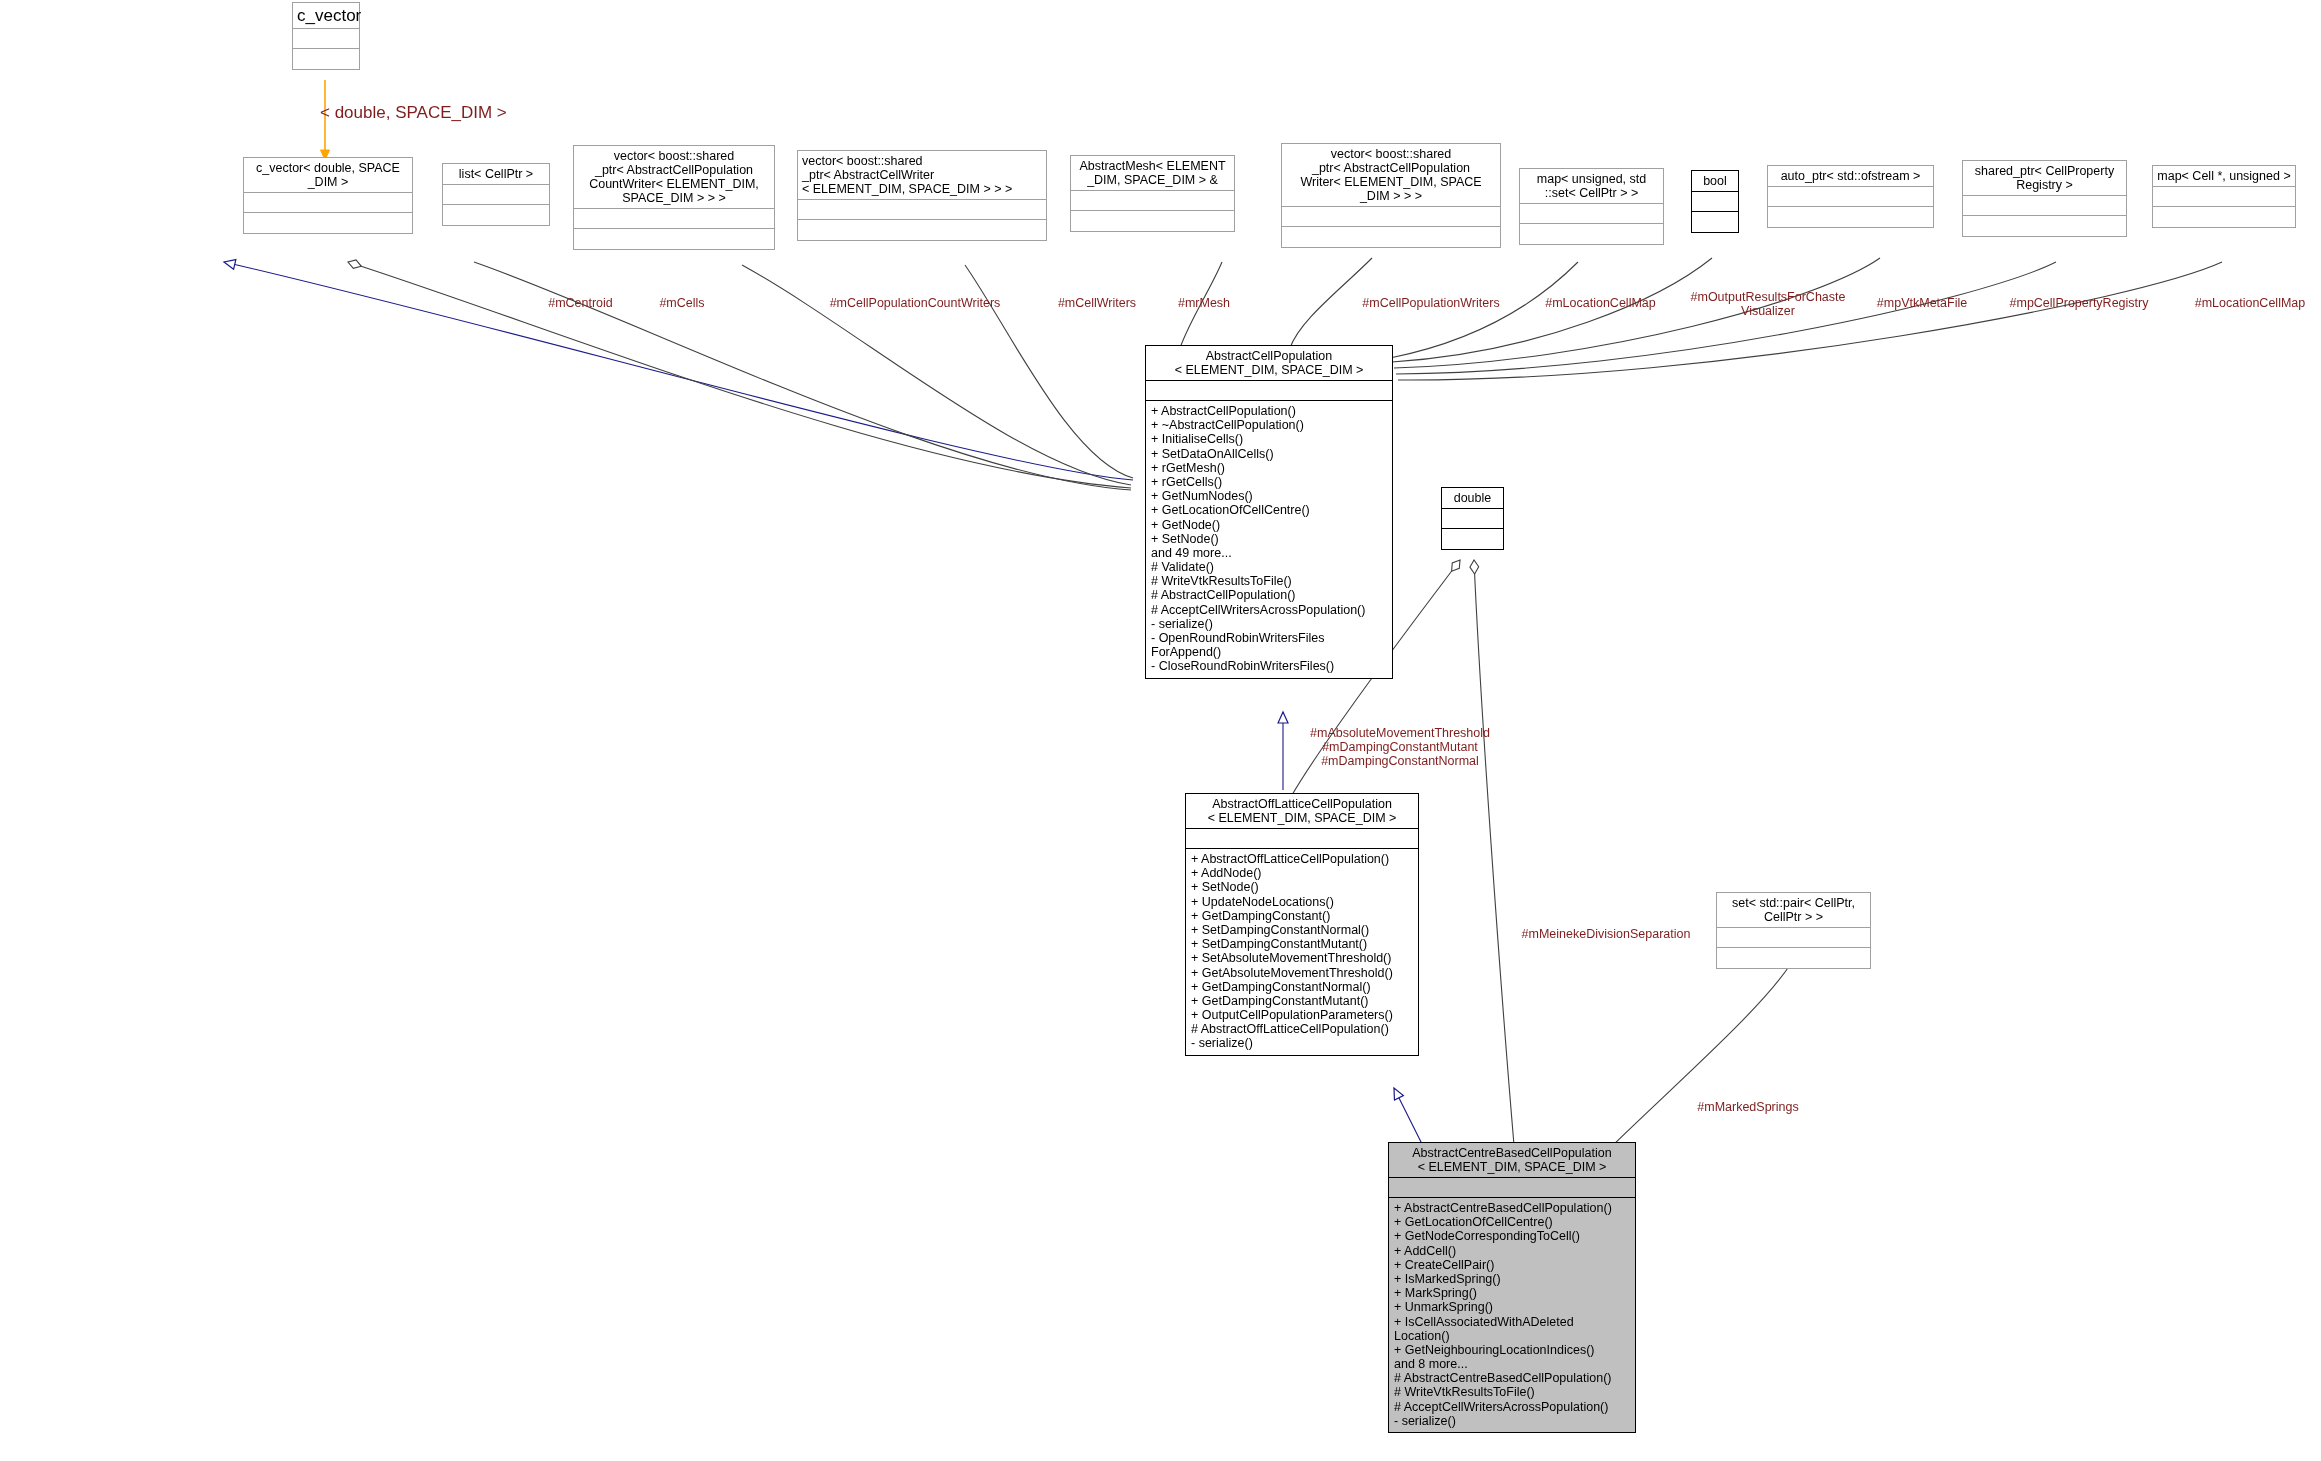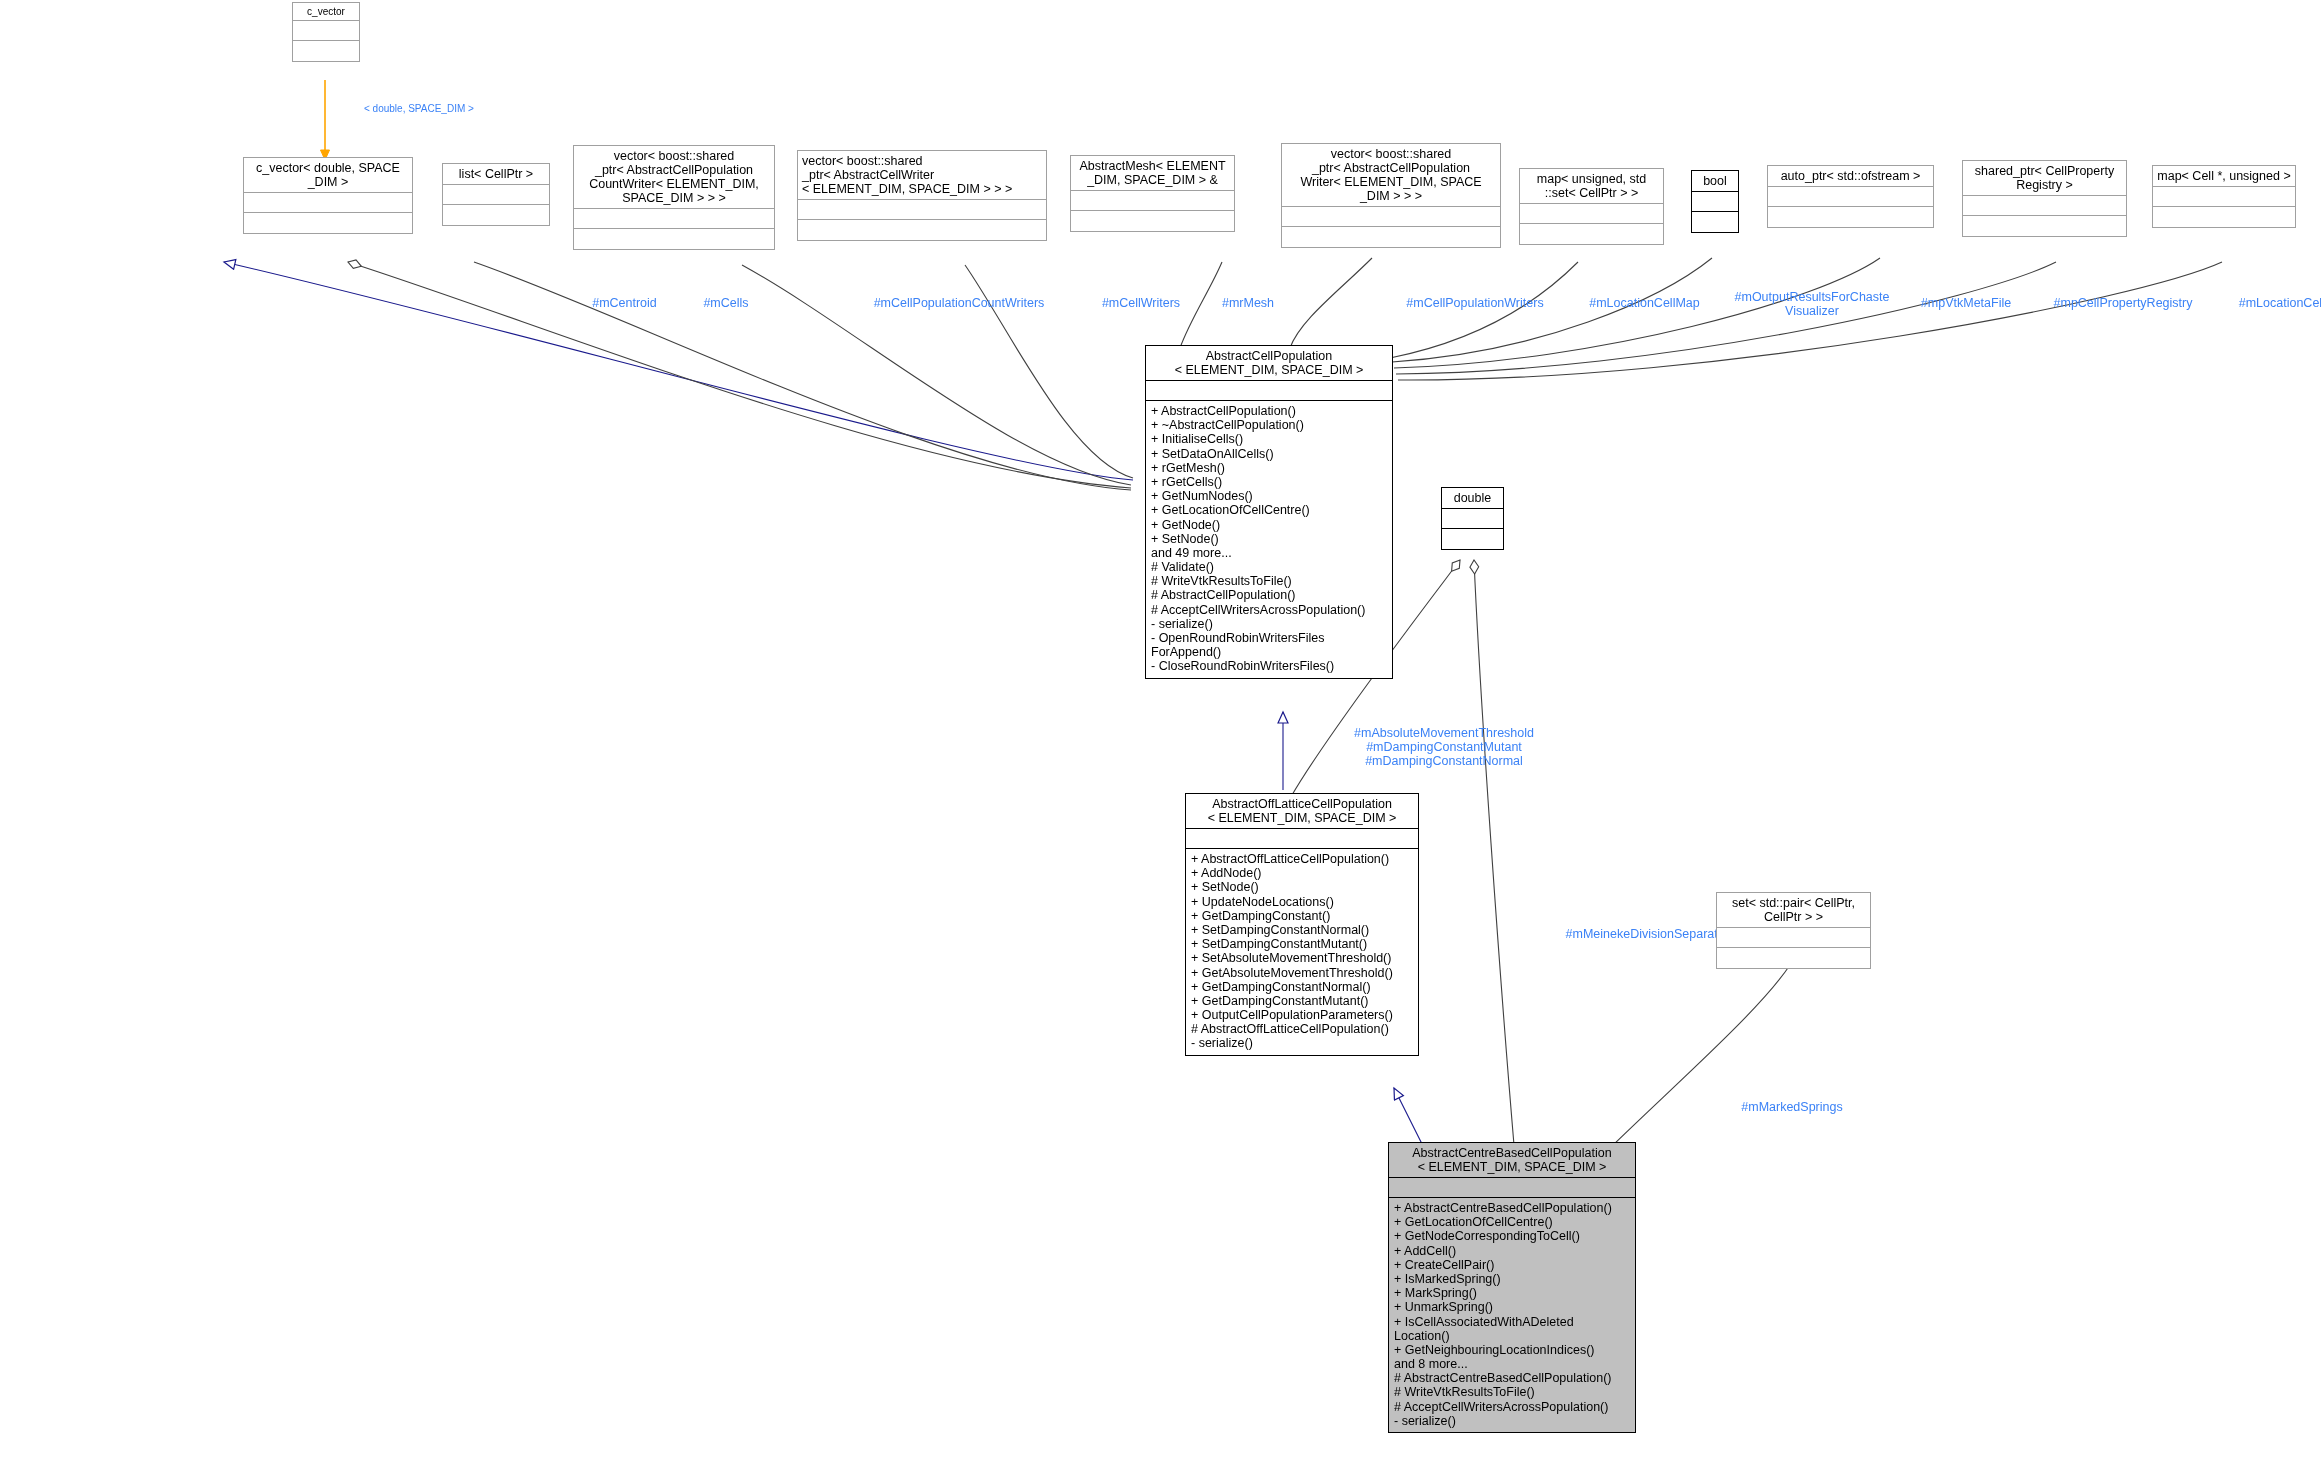--- a/index.html
+++ b/index.html
@@ -73,28 +73,27 @@
     white-space: pre-line;
     text-align: left;
   }
   .node .title.lefty { text-align: left; }
 
   
   .edge-label {
     position: absolute;
     white-space: pre-line;
     line-height: 1.12;
-    color: #3b82f6;
+    color: #7f1d1d;
     z-index: 4;
-    margin-left: 44px;
   }
   .edge-label.center { text-align: center; }
   .edge-label.left { text-align: left; }
   .fs-12 { font-size: 12.5px; }
-  .fs-13 { font-size: 10px; }
+  .fs-13 { font-size: 17px; }
 </style>
 </head>
 <body>
 
 <div id="canvas">
 
   <svg id="edges" viewBox="0 0 2321 1461" width="2321" height="1461" xmlns="http://www.w3.org/2000/svg">
     <defs>
       <marker id="hollowTri" markerWidth="14" markerHeight="14" refX="12" refY="6" orient="auto" markerUnits="userSpaceOnUse">
         <path d="M1,1 L12,6 L1,11 Z" fill="#ffffff" stroke="#1a1a8c" stroke-width="1.2"></path>

